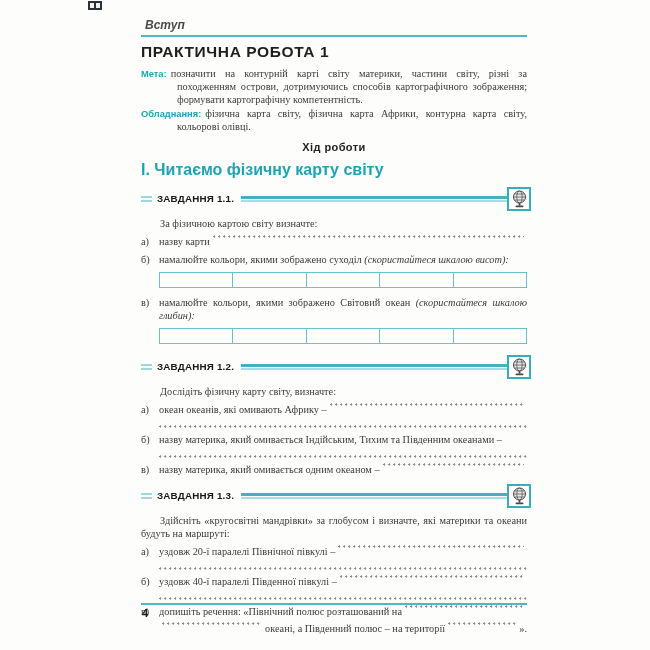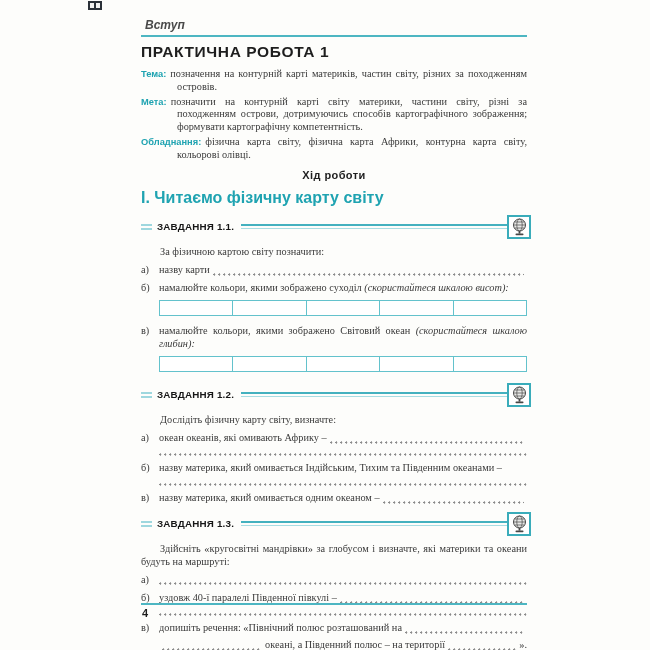--- a/index.html
+++ b/index.html
@@ -86,21 +86,21 @@
 
   .intro{
     font-size:10.3px; line-height:13px;
     text-indent:19px; text-align:justify;
     margin-bottom:4px;
   }
 
   .item{ display:flex; font-size:10.3px; line-height:13px; margin-top:5px; }
   .marker{ flex:none; width:18px; }
   .ibody{ flex:1; min-width:0; text-align:justify; }
-  .iline{ display:flex; align-items:flex-end; }
+  .iline{ display:flex; align-items:flex-start; }
   .iline .txt{ white-space:nowrap; }
   .wrapln{ display:block; }
 
   .dots{
     flex:1; height:3px; margin:0 3px;
     background-image:radial-gradient(circle at 1.3px 1.5px, #8a8a8a 0.9px, transparent 1.3px);
     background-size:5px 3px; background-repeat:repeat-x; background-position:0 bottom;
   }
   .dots-lead{ flex:0 0 100px; }
   .dotline{
@@ -135,23 +135,20 @@
   </div>
 
 <div class="content">
 
   <div class="running-head">Вступ</div>
   <div class="head-rule"></div>
 
   <h1 class="title">ПРАКТИЧНА РОБОТА 1</h1>
 
   <div class="meta-block">
-    <p class="meta-p">
-      <span class="meta-label">Тема:</span><span>позначення на контурній карті материків, частин світу, різних за походженням островів.</span>
-    </p>
     <p class="meta-p">
       <span class="meta-label">Мета:</span><span>позначити на контурній карті світу материки, частини світу, різні за походженням острови, дотримуючись способів картографічного зображення; формувати картографічну компетентність.</span>
     </p>
     <p class="meta-p">
       <span class="meta-label">Обладнання:</span><span>фізична карта світу, фізична карта Африки, контурна карта світу, кольорові олівці.</span>
     </p>
   </div>
 
   <h2 class="work-heading">Хід роботи</h2>
   <h3 class="section-heading">І. Читаємо фізичну карту світу</h3>
@@ -171,21 +168,21 @@
         <circle cx="8.5" cy="7" r="6" fill="#e9e9e7" stroke="#474747" stroke-width="1"></circle>
         <ellipse cx="8.5" cy="7" rx="2.7" ry="6" fill="none" stroke="#474747" stroke-width="0.7"></ellipse>
         <line x1="2.7" y1="7" x2="14.3" y2="7" stroke="#474747" stroke-width="0.7"></line>
         <line x1="3.7" y1="4" x2="13.3" y2="4" stroke="#474747" stroke-width="0.7"></line>
         <line x1="3.7" y1="10" x2="13.3" y2="10" stroke="#474747" stroke-width="0.7"></line>
         <rect x="7.6" y="13" width="1.8" height="2.6" fill="#474747"></rect>
         <rect x="4.5" y="15.6" width="8" height="1.6" rx="0.8" fill="#474747"></rect>
       </svg>
     </span>
   </div>
-  <p class="intro">За фізичною картою світу позначити:</p>
+  <p class="intro">За фізичною картою світу визначте:</p>
 
   <div class="item">
     <span class="marker">а)</span>
     <div class="ibody">
       <div class="iline">
         <span class="txt">назву карти</span>
         <span class="dots"></span>
       </div>
     </div>
   </div>
@@ -291,20 +288,24 @@
         <rect x="7.6" y="13" width="1.8" height="2.6" fill="#474747"></rect>
         <rect x="4.5" y="15.6" width="8" height="1.6" rx="0.8" fill="#474747"></rect>
       </svg>
     </span>
   </div>
   <p class="intro">Здійсніть «кругосвітні мандрівки» за глобусом і визначте, які материки та океани будуть на маршруті:</p>
 
   <div class="item">
     <span class="marker">а)</span>
     <div class="ibody">
+      <div class="iline">
+        <span class="txt">уздовж 20-ї паралелі Північної півкулі –</span>
+        <span class="dots"></span>
+      </div>
       <div class="dotline"></div>
     </div>
   </div>
 
   <div class="item">
     <span class="marker">б)</span>
     <div class="ibody">
       <div class="iline">
         <span class="txt">уздовж 40-ї паралелі Південної півкулі –</span>
         <span class="dots"></span>

